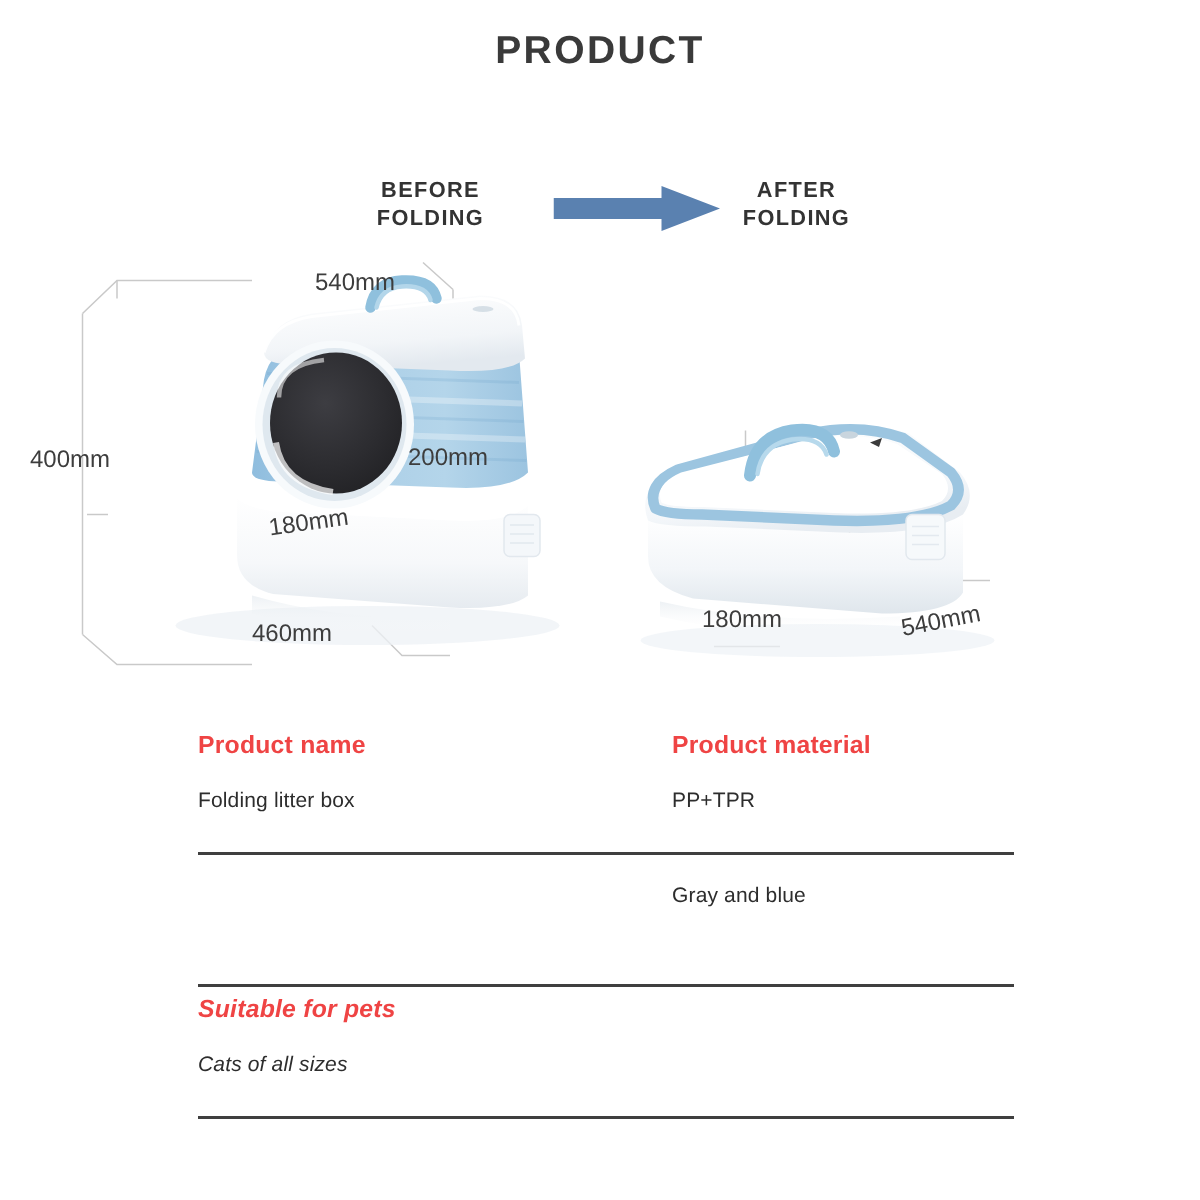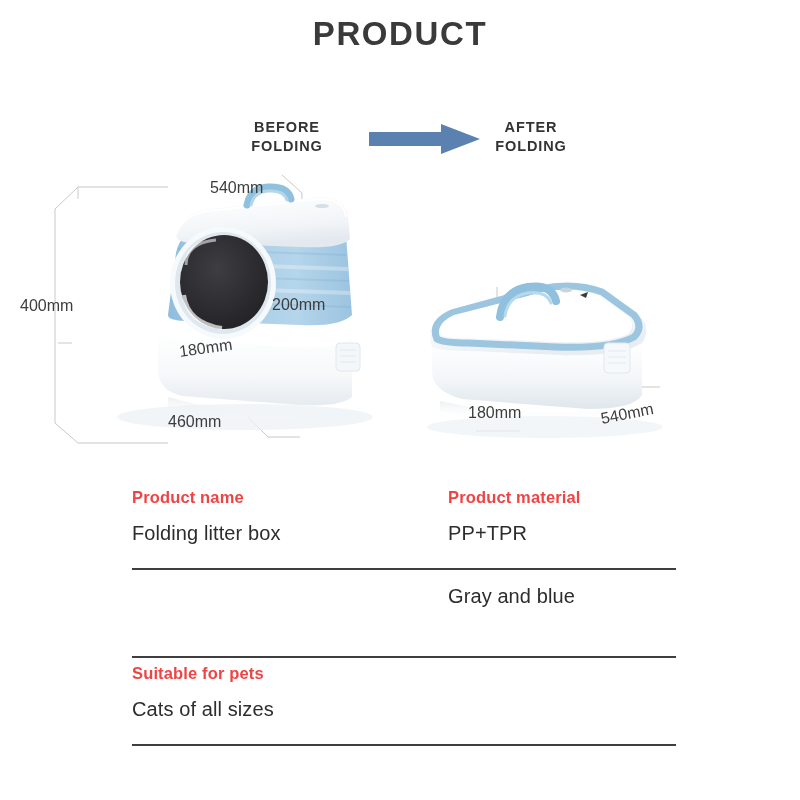--- a/index.html
+++ b/index.html
@@ -18,21 +18,21 @@
 
   
   .title-block {
     position: absolute;
     top: 14px;
     left: 0;
     width: 800px;
     text-align: center;
   }
   .title-line {
-    font-size: 33px;
+    font-size: 26px;
     font-weight: bold;
     letter-spacing: 1.6px;
     color: #3a3a3a;
     line-height: 39px;
     display: block;
   }
 
   
   .fold-band {
     position: absolute;
@@ -78,38 +78,38 @@
     position: absolute;
     left: 132px;
     top: 482px;
     width: 544px;
   }
   .spec-row {
     position: relative;
     height: 86px;
     border-bottom: 2px solid #3f3f3f;
   }
-  .spec-row:last-child { border-bottom: 2px solid #3f3f3f; }
+  .spec-row:last-child { border-bottom: 2px solid #3f3f3f; font-style: italic; }
   .spec-cell {
     position: absolute;
     top: 0;
   }
   .spec-cell.col-0 { left: 0px;   width: 312px; }
   .spec-cell.col-1 { left: 316px; width: 228px; }
   .spec-key {
     font-size: 16.5px;
     font-weight: bold;
     color: #ef4444;
     letter-spacing: 0.15px;
     line-height: 20px;
     margin: 5px 0 0 0;
     white-space: nowrap;
   }
   .spec-val {
-    font-size: 20px;
+    font-size: 14px;
     font-weight: normal;
     color: #2d2d2d;
     letter-spacing: 0.1px;
     line-height: 20px;
     margin: 16px 0 0 0;
     white-space: nowrap;
   }
 
   
 </style>

